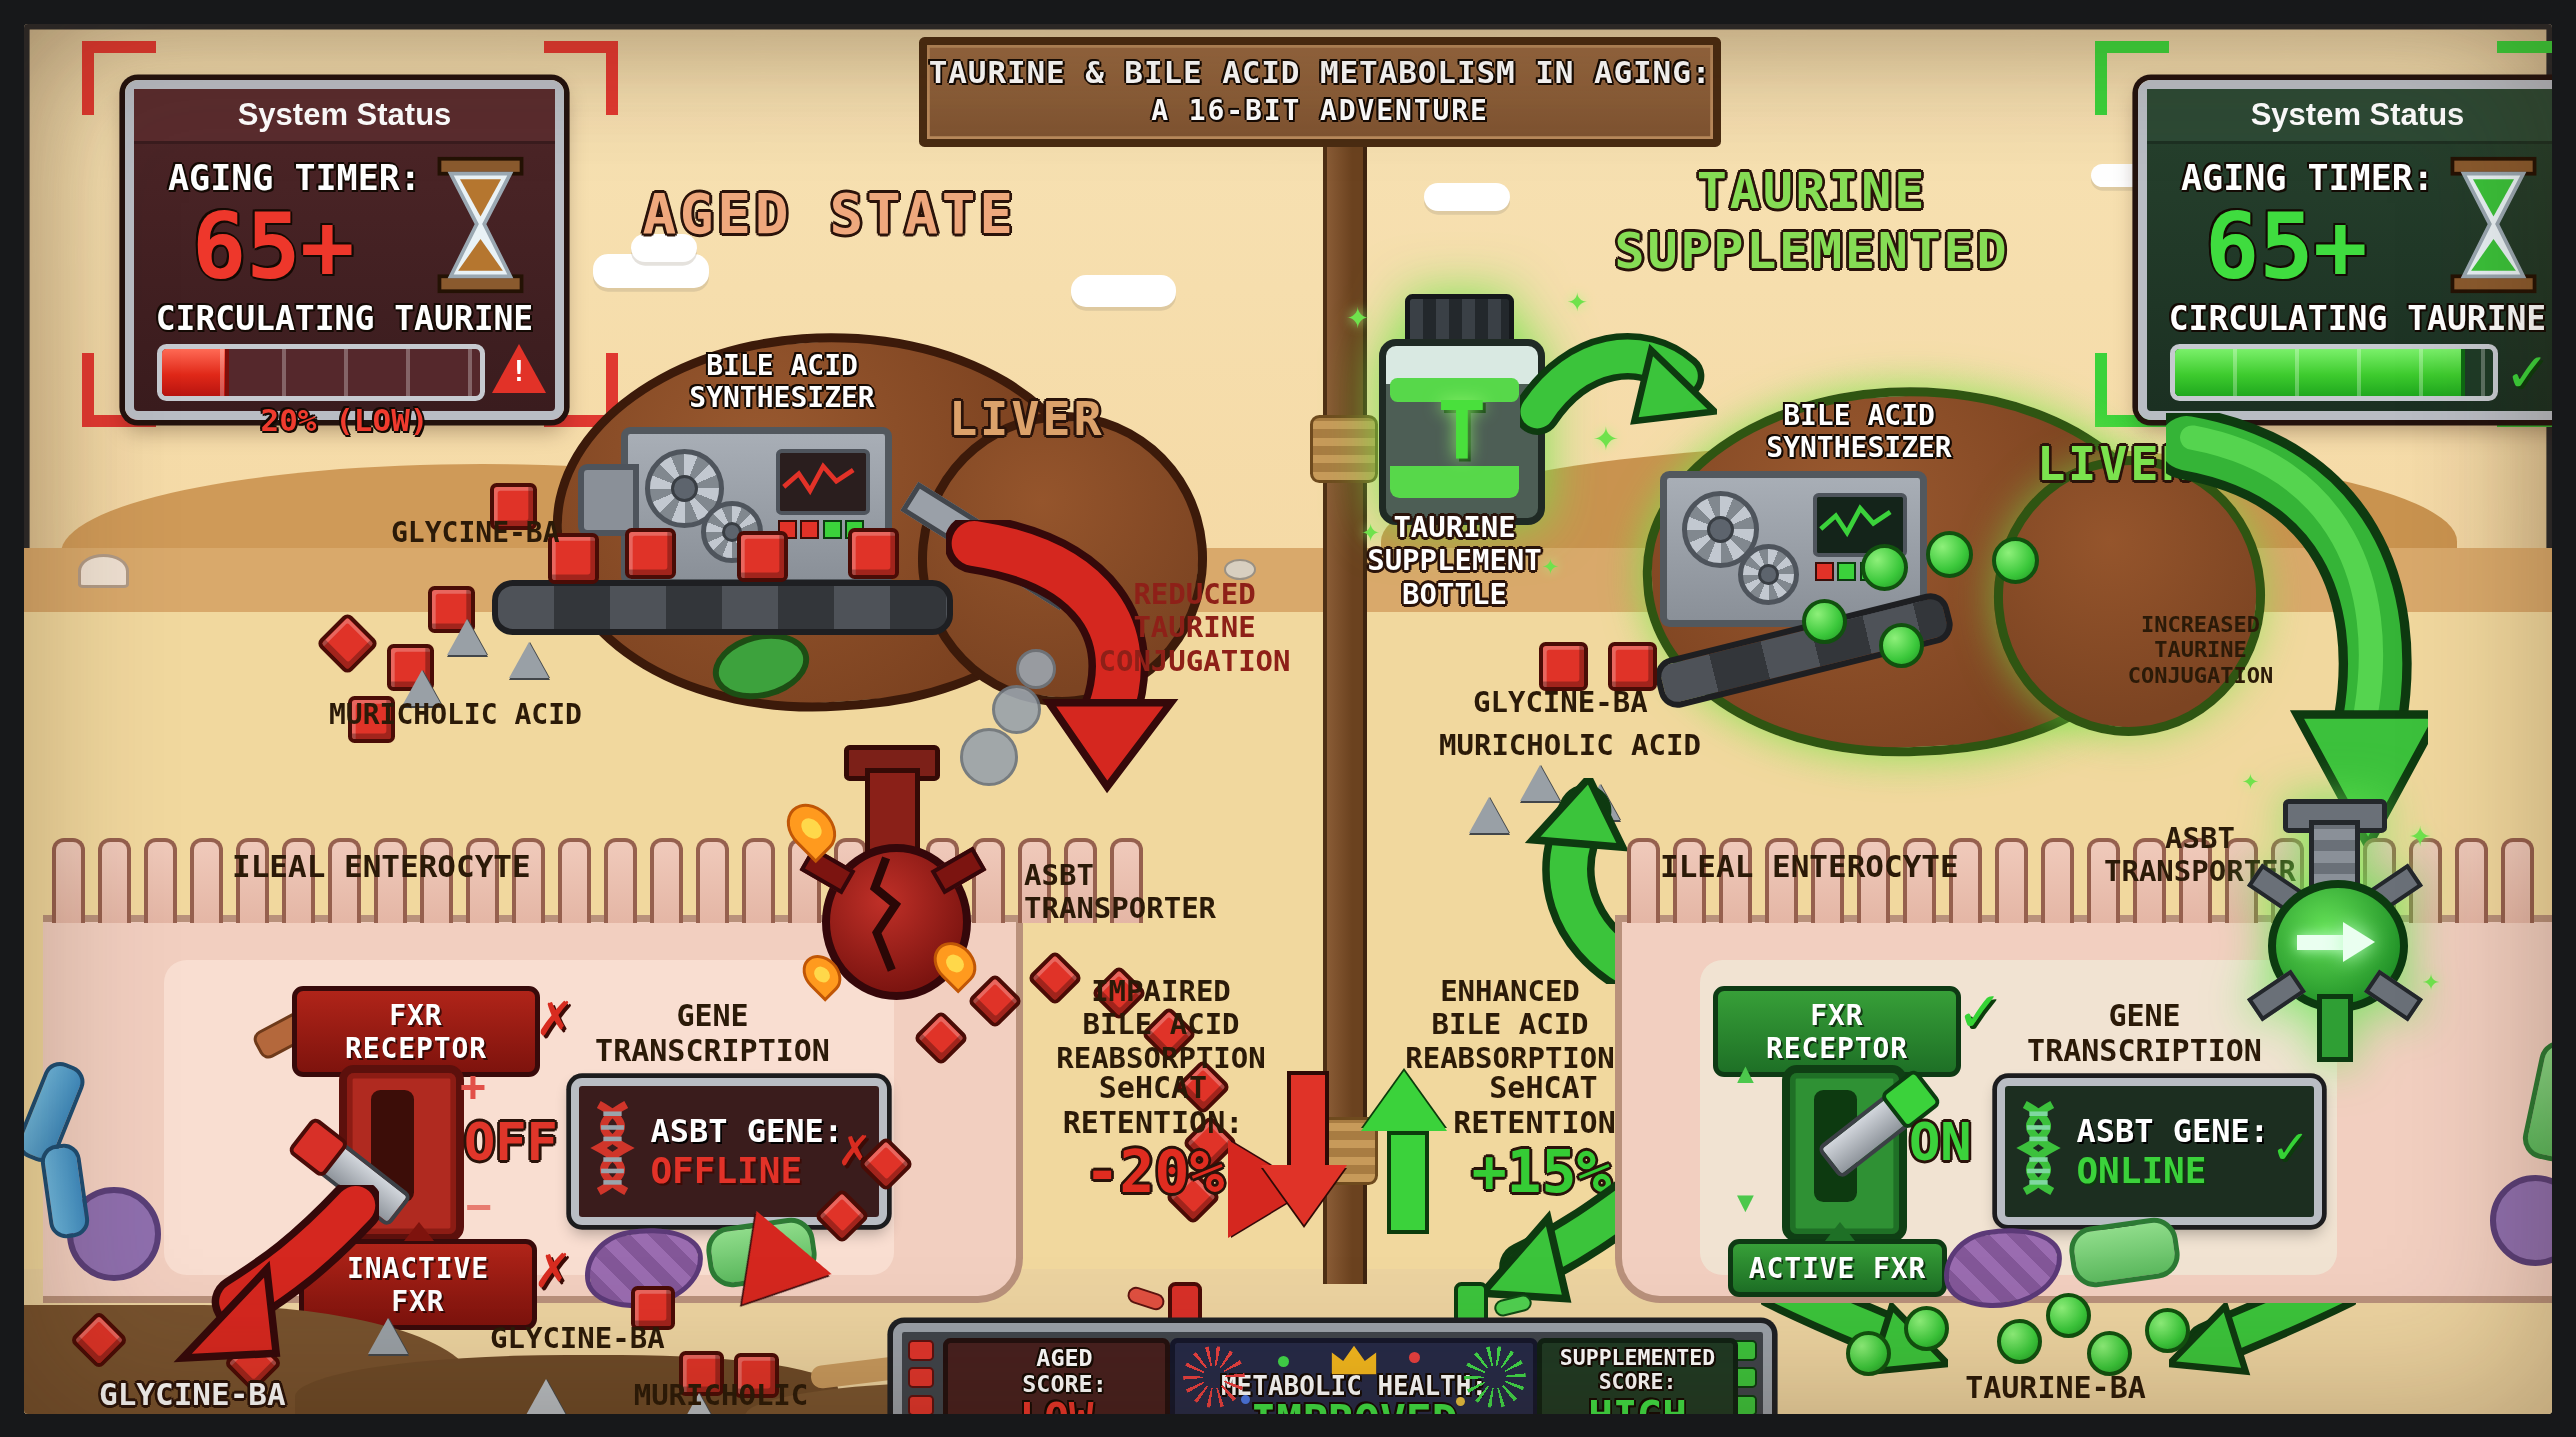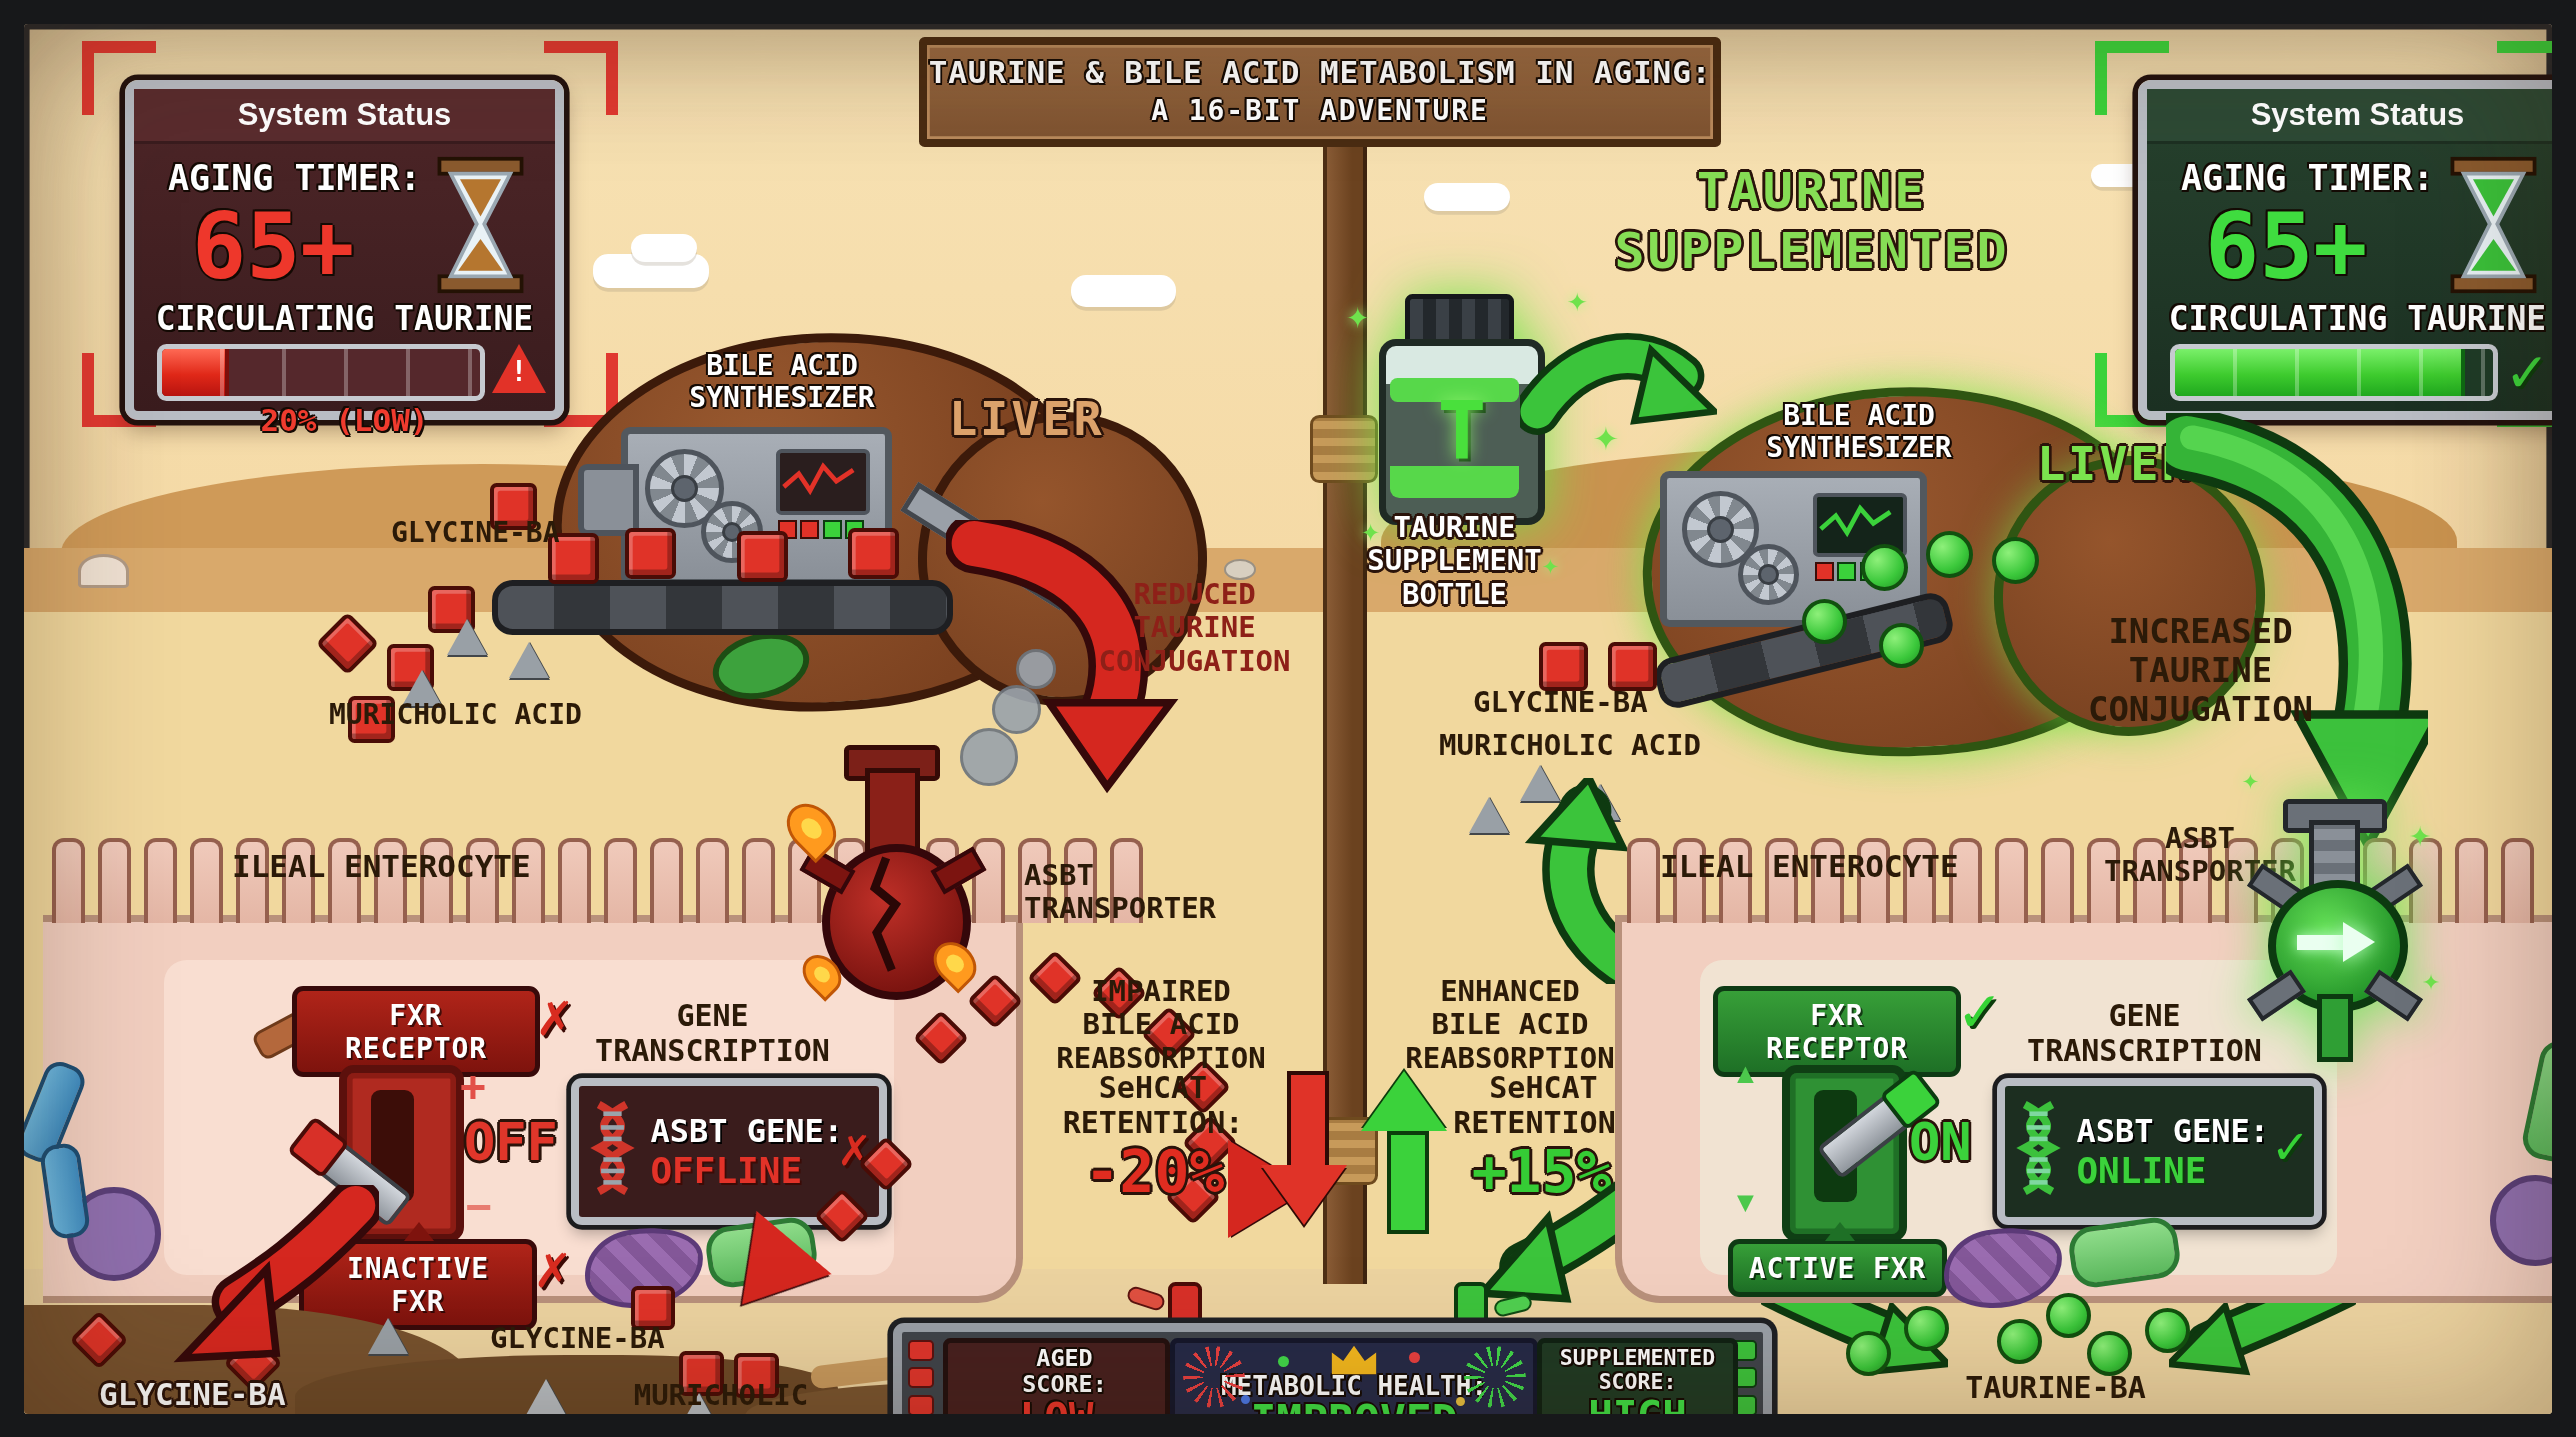--- a/index.html
+++ b/index.html
@@ -157,20 +157,21 @@
       <path d="M14 62 L38 62 L26 45 Z" fill="#3ac23a"></path>
     </svg>
     <div class="px ctr o-blk" style="position:absolute;left:0;width:100%;top:210px;font-size:33px;color:#fff;">CIRCULATING TAURINE</div>
     <div class="bar" style="left:22.5px;top:255px;width:318px;">
       <div class="fill grn" style="width: 90%;"></div>
       <div class="ticks"></div>
     </div>
     <div class="mark" style="left:361px;top:245px;font-size:62px;color:#3bd23b;text-shadow:2.8px 2.8px 0 #0c3c0c;">✓</div>
   </div>
 
+  <div class="px ctr o-dark" style="position:absolute;left:590px;top:157px;width:431px;font-size:56px;letter-spacing:3.7px;color:#efa87d;">AGED STATE</div>
   <div class="px ctr o-dark ml" style="position:absolute;left:1526px;top:137px;width:524px;font-size:50px;line-height:1.2;letter-spacing:2.8px;color:#86dd55;">TAURINE
 SUPPLEMENTED</div>
 
   <div class="abs" style="left:529px;top:309px;width:529px;height:360px;background:radial-gradient(circle at 38% 32%,#9a5a30,#7c4220 70%);border:9.4px solid #3c1a0a;border-radius:48% 52% 46% 50%;transform:rotate(-4deg);"></div>
   <div class="abs" style="left:894px;top:388px;width:271px;height:276px;background:radial-gradient(circle at 40% 30%,#95552c,#7c4422 75%);border:9.4px solid #3c1a0a;border-radius:50%;transform:rotate(6deg);"></div>
   <div class="abs" style="left:688px;top:610px;width:86px;height:52px;background:#3da23d;border:6.6px solid #1d4d14;border-radius:50%;transform:rotate(-14deg);"></div>
   <div class="px ctr ml o-blk" style="position:absolute;left:608px;top:326px;width:300px;font-size:28px;line-height:1.15;color:#fff;">BILE ACID
 SYNTHESIZER</div>
   <div class="px o-dark" style="position:absolute;left:925px;top:367px;font-size:47px;letter-spacing:2.8px;color:#dca26b;">LIVER</div>
 
@@ -271,21 +272,21 @@
   <div class="tri" style="left:1496px;top:741px;"></div>
   <div class="tri" style="left:1556px;top:760px;"></div>
   <div class="tri" style="left:1445px;top:773px;"></div>
 
   <svg class="abs" style="left:2142px;top:389px;" width="262" height="459" viewBox="0 0 280 490">
     <path d="M22 32 C190 62 242 190 218 330" fill="none" stroke="#0e3a10" stroke-width="78" stroke-linecap="round"></path>
     <path d="M22 32 C190 62 242 190 218 330" fill="none" stroke="#35b437" stroke-width="58" stroke-linecap="round"></path>
     <path d="M28 26 C188 56 236 184 214 318" fill="none" stroke="#55d44f" stroke-width="26" stroke-linecap="round"></path>
     <polygon points="140,322 292,322 216,462" fill="#3cc13c" stroke="#0e3a10" stroke-width="9"></polygon>
   </svg>
-  <div class="px ctr ml bk" style="position:absolute;left:2041px;top:588px;width:271px;font-size:34px;line-height:1.15;">INCREASED
+  <div class="px ctr ml bk" style="position:absolute;left:2041px;top:588px;width:271px;font-size:22px;line-height:1.15;">INCREASED
 TAURINE
 CONJUGATION</div>
 
   <div class="gut" style="left:19px;top:891px;width:973px;height:374px;border-radius:0 0 45px 0;border-left:none;"></div>
   <div class="villi" style="left:28px;top:818px;width:955px;height:81px;">
         <span></span>
         <span></span>
         <span></span>
         <span></span>
         <span></span>

